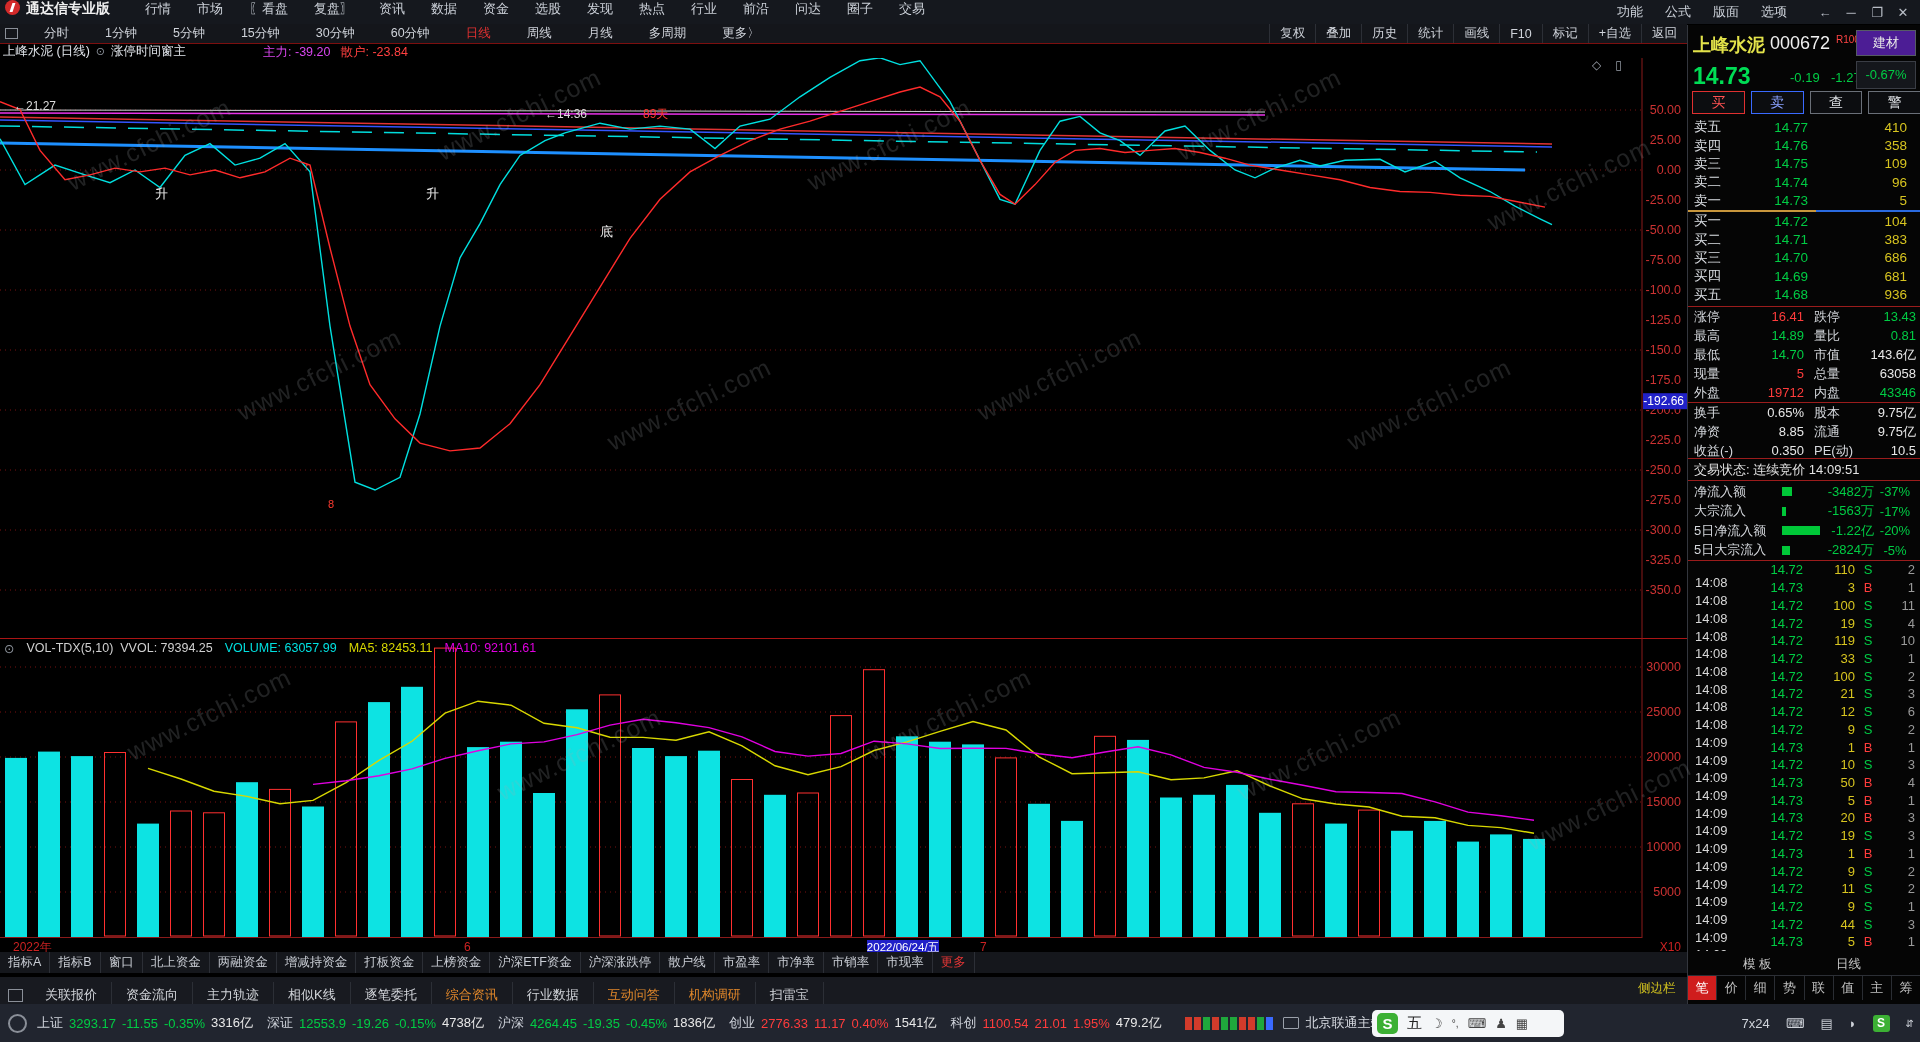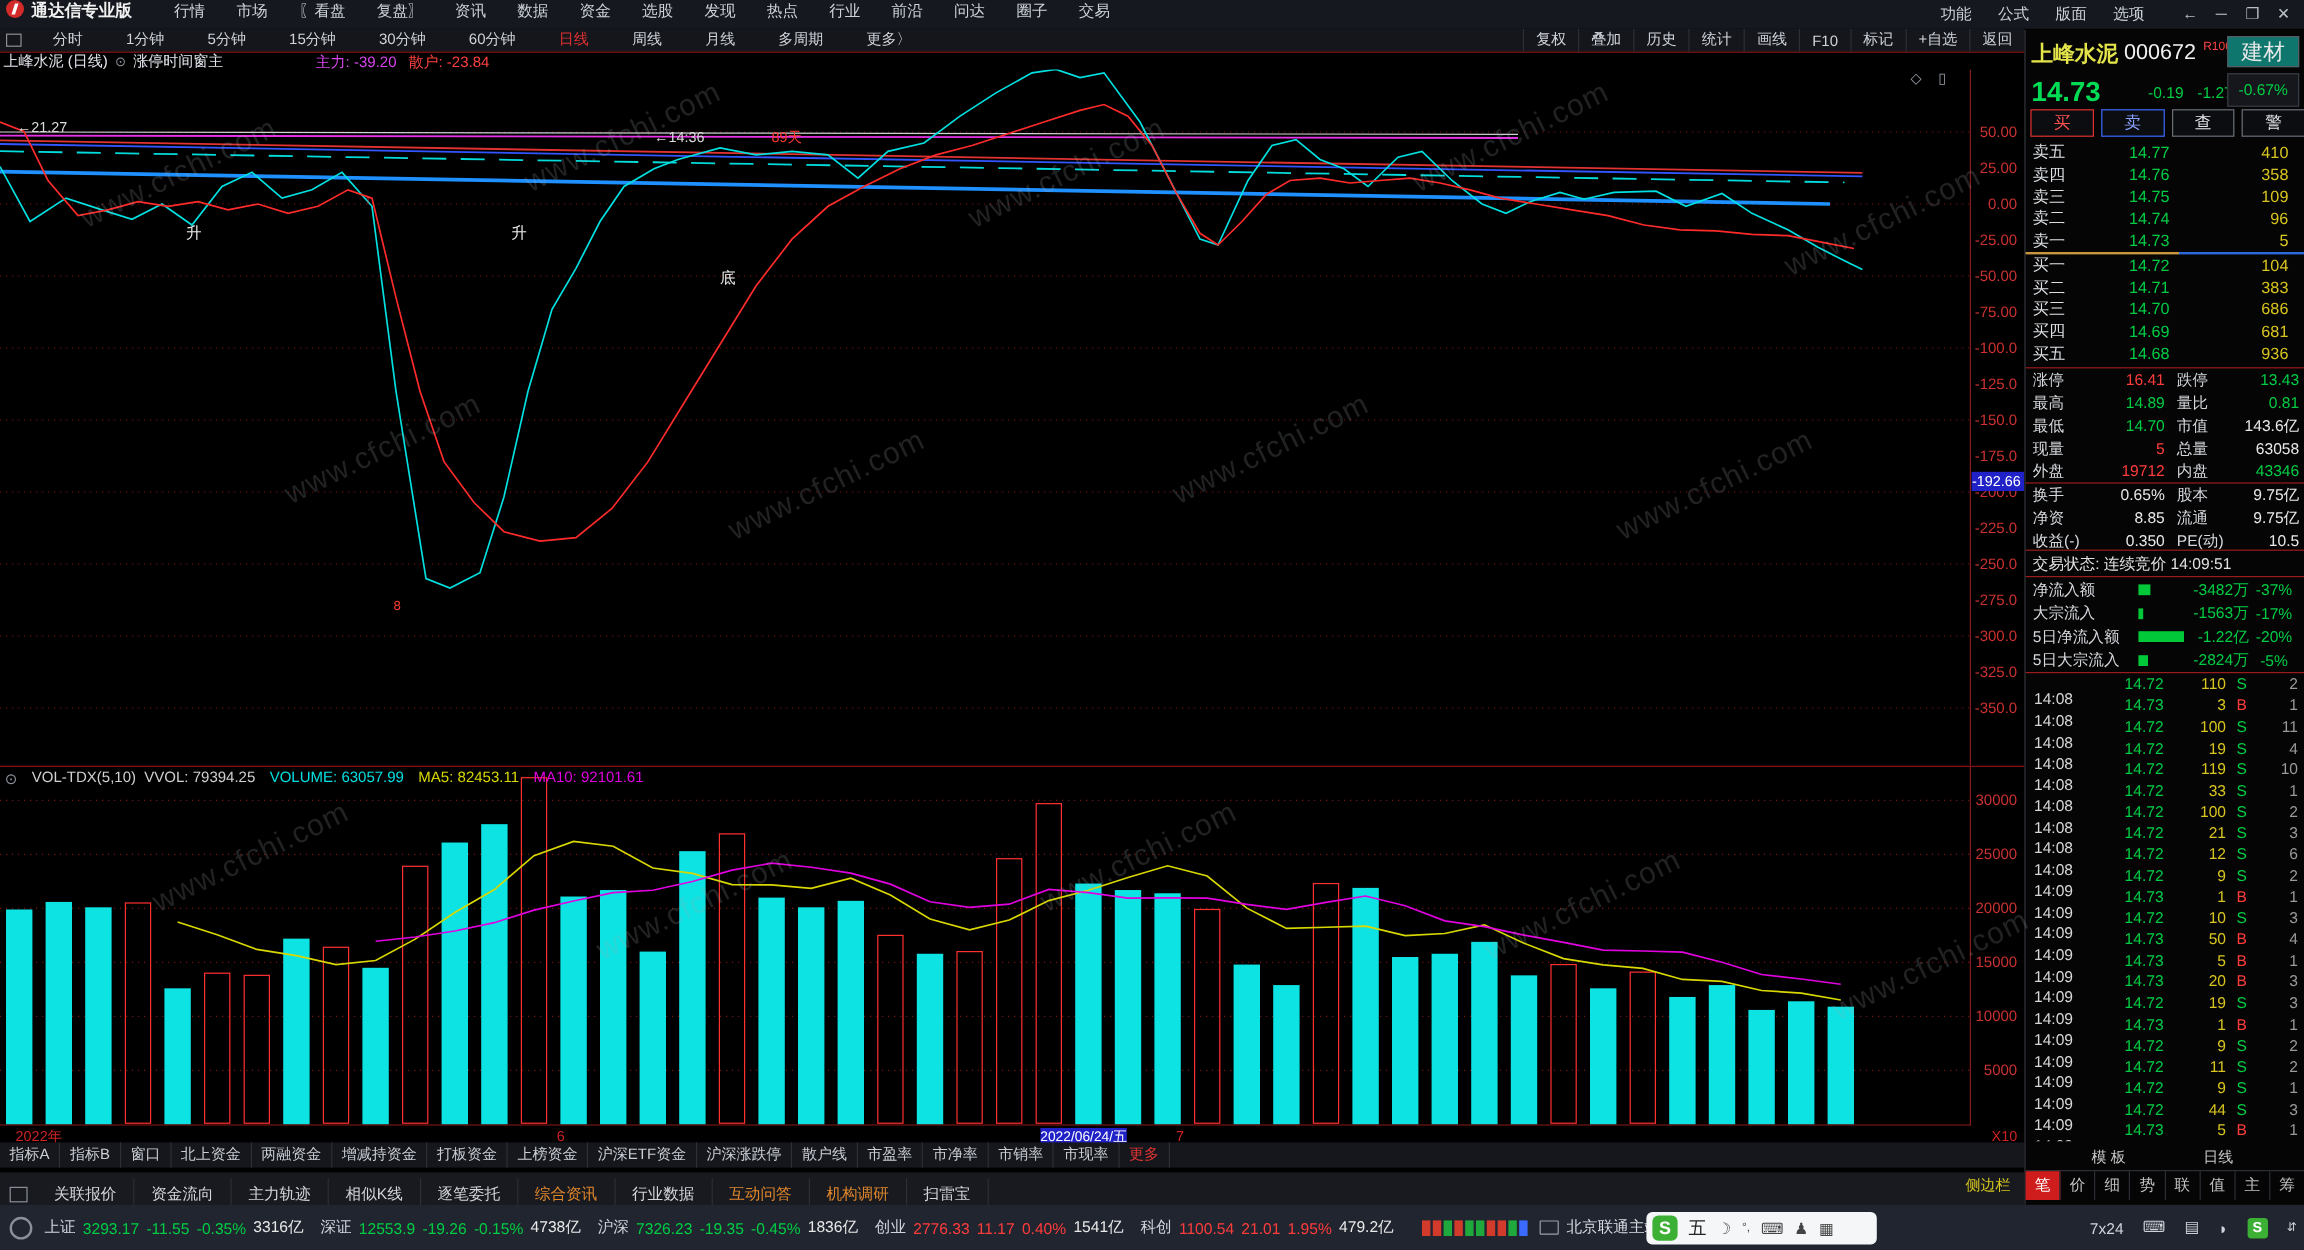--- a/index.html
+++ b/index.html
@@ -42,21 +42,21 @@
   .tab2.orange{color:#e0872a;}
   .t2icon{width:13px;height:11px;border:1px solid #8a8f98;margin:0 8px;flex:none;}
   .sidebar-label{position:absolute;left:1638px;top:980px;color:#d4c41e;font-size:12.5px;z-index:8;}
   
   .rpanel{position:absolute;left:1687px;top:25px;width:233px;height:979px;background:#050505;border-left:1px solid #33363d;}
   .rp-head{position:absolute;left:0;top:2px;width:100%;height:34px;}
   .stock-name{position:absolute;left:5px;top:6px;color:#e3e34a;font-size:18px;font-weight:bold;}
   .stock-code{position:absolute;left:82px;top:6px;color:#f0f0f0;font-size:18px;}
   .stock-tag{position:absolute;left:148px;top:7px;color:#ff4444;font-size:10px;}
   .sector-btn{position:absolute;right:5px;top:3px;width:58px;height:24px;border:1px solid #565b64;color:#e8e8e8;
-              text-align:center;line-height:24px;font-size:18px;background:#0f766e;}
+              text-align:center;line-height:24px;font-size:13px;background:#4c1d95;}
   .price-big{position:absolute;left:5px;top:38px;color:#00dd55;font-size:23px;font-weight:bold;}
   .price-chg{position:absolute;left:102px;top:45px;color:#00cc44;font-size:13px;}
   .price-pct{position:absolute;left:143px;top:45px;color:#00cc44;font-size:13px;}
   .sector-chg{position:absolute;right:5px;top:36px;width:58px;height:26px;border:1px solid #3a3d45;background:#15171c;
               color:#00cc44;text-align:center;line-height:26px;font-size:13px;}
   .btnrow{position:absolute;left:0;top:66px;width:100%;display:flex;gap:6px;padding-left:4px;box-sizing:border-box;}
   .tbtn{width:51px;height:21px;text-align:center;line-height:21px;font-size:14px;background:#0c0d10;}
   .tbtn.buy{border:1px solid #e03030;color:#ff5252;}
   .tbtn.sell{border:1px solid #3a6aff;color:#8aa2ff;}
   .tbtn.plain{border:1px solid #6a6f78;color:#e3e6ea;}
@@ -695,21 +695,21 @@
         </span>
         <span class="idx">
           <span class="nm">深证</span>
           <span class="c-g">12553.9</span>
           <span class="c-g">-19.26</span>
           <span class="c-g">-0.15%</span>
           <span class="c-w">4738亿</span>
         </span>
         <span class="idx">
           <span class="nm">沪深</span>
-          <span class="c-g">7326.23</span>
+          <span class="c-g">4264.45</span>
           <span class="c-g">-19.35</span>
           <span class="c-g">-0.45%</span>
           <span class="c-w">1836亿</span>
         </span>
         <span class="idx">
           <span class="nm">创业</span>
           <span class="c-r">2776.33</span>
           <span class="c-r">11.17</span>
           <span class="c-r">0.40%</span>
           <span class="c-w">1541亿</span>

